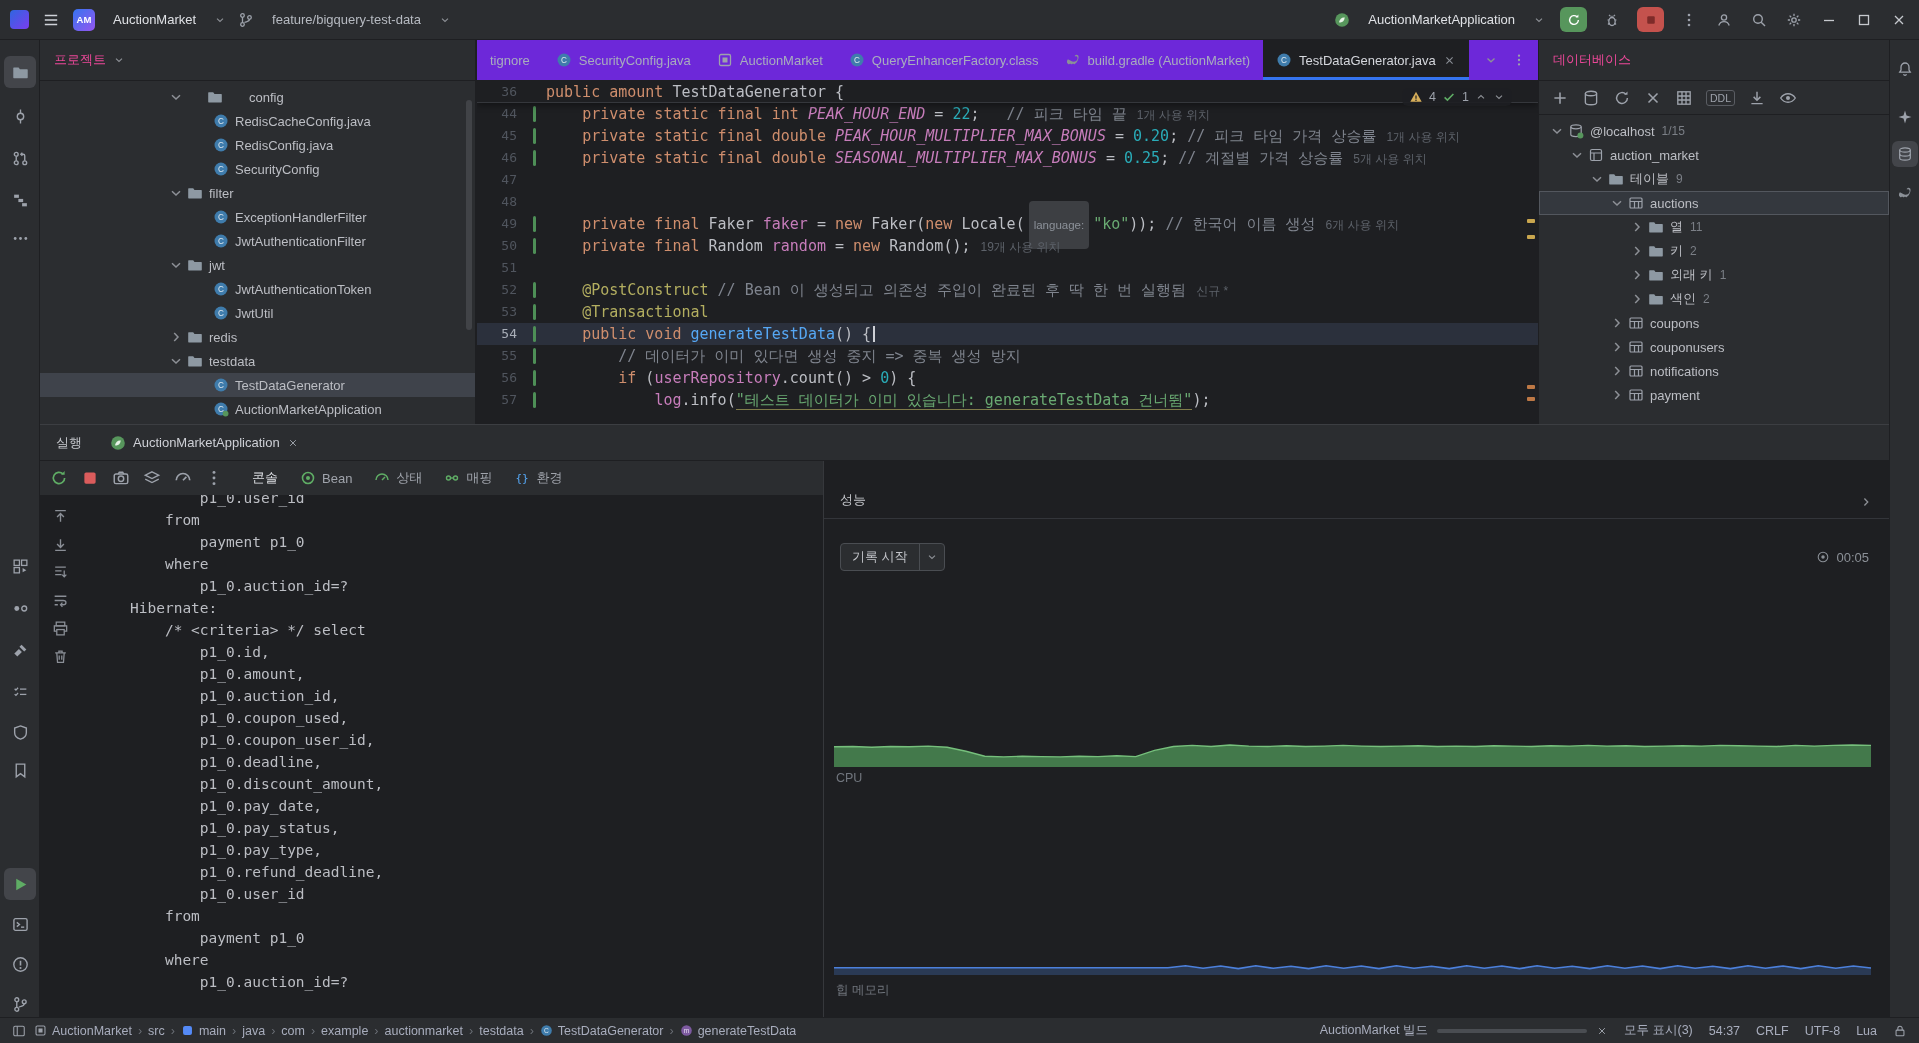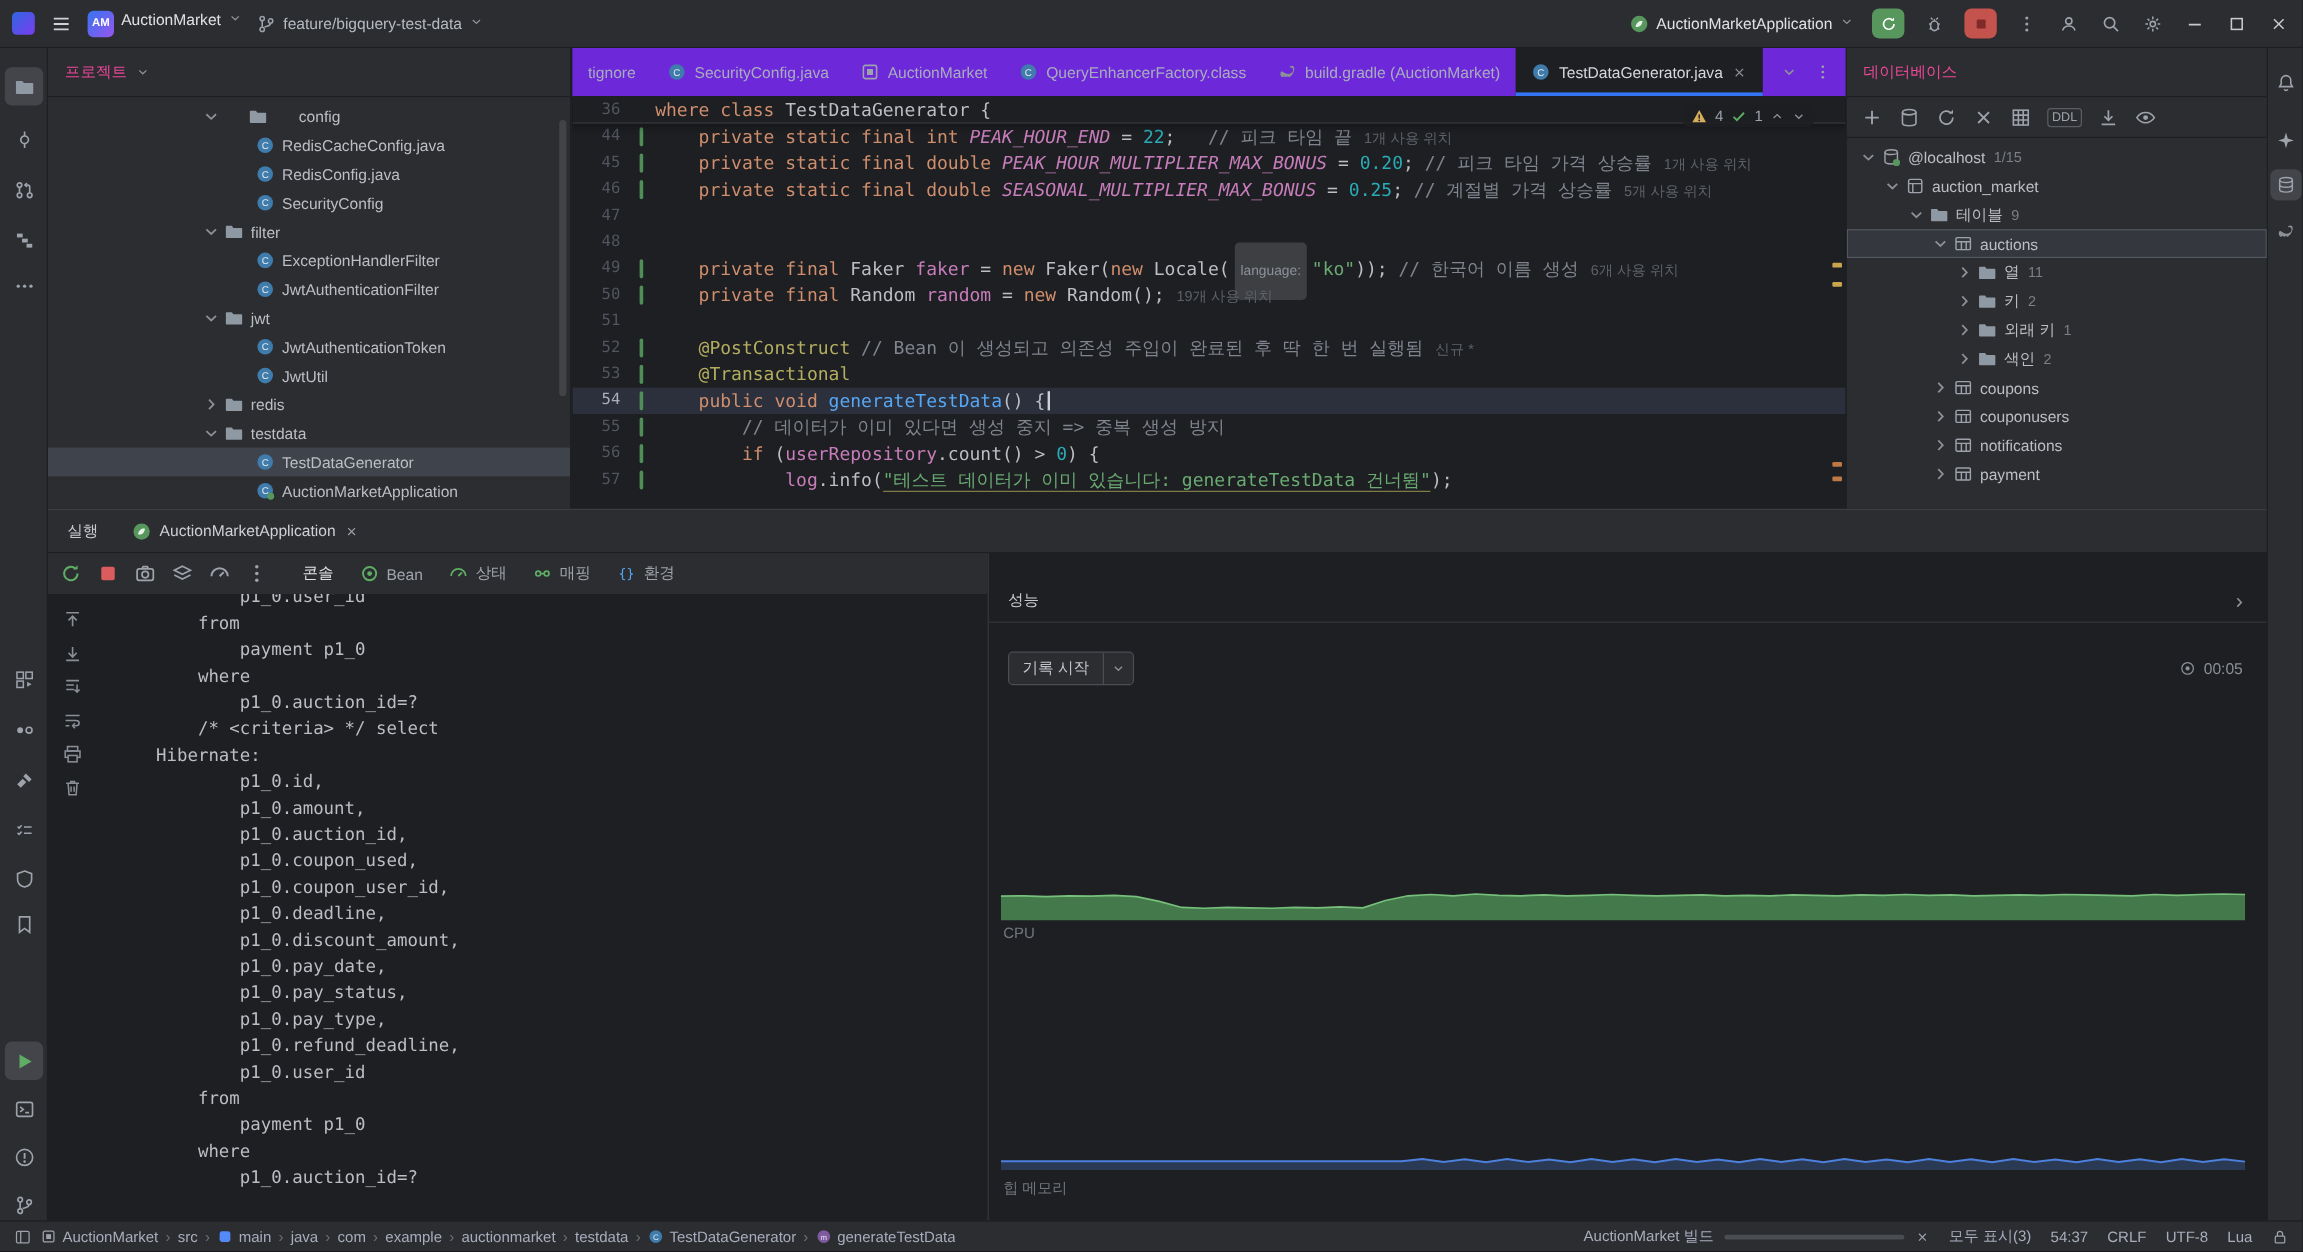--- a/index.html
+++ b/index.html
@@ -10,21 +10,21 @@
   .ic{display:inline-flex;width:16px;height:16px;flex:none}
   .ic svg{width:100%;height:100%}
   .ic12{width:12px;height:12px}.ic14{width:14px;height:14px}.ic18{width:18px;height:18px}
 
   
   .titlebar{position:absolute;left:0;top:0;width:100%;height:40px;background:#2b2d30;
             border-bottom:1px solid #1e1f22;display:flex;align-items:center;padding:0 10px}
   .tb-left{display:flex;align-items:center;gap:12px}
   .tb-right{margin-left:auto;display:flex;align-items:center;gap:15px}
   .ij-logo{width:19px;height:19px;border-radius:4px;background:linear-gradient(135deg,#2f66e0,#7a3df0)}
-  .tb-btn{display:flex;gap:6px;background:none;border:none;color:#dfe1e5}
+  .tb-btn{display:flex;align-items:center;gap:18px;background:none;border:none;color:#dfe1e5}
   .branch-btn{color:#b6bac1}
   .am-chip{width:22px;height:22px;border-radius:5px;background:linear-gradient(135deg,#3574f0,#9656f0);
            color:#fff;font-size:9.5px;font-weight:bold;display:inline-flex;align-items:center;justify-content:center}
   .chip{width:27px;height:25px;border-radius:6px;border:none;display:flex;align-items:center;justify-content:center}
   .chip-green{background:#57965c}
   .chip-red{background:#c4524d}
   .icon-btn{background:none;border:none;display:flex;align-items:center;justify-content:center;width:20px;height:20px}
 
   
   .left-strip{position:absolute;left:0;top:40px;width:40px;bottom:26px;background:#2b2d30;border-right:1px solid #1e1f22}
@@ -624,21 +624,21 @@
             <svg viewBox="0 0 16 16">
               <circle cx="8" cy="3" r="1.3" fill="#9da2ab"></circle>
               <circle cx="8" cy="8" r="1.3" fill="#9da2ab"></circle>
               <circle cx="8" cy="13" r="1.3" fill="#9da2ab"></circle>
             </svg>
           </span>
       </div>
     </div>
     <div class="code" id="codeRegion">
       <div id="codeLines">
-          <div class="code-line sticky"><span class="lnum">36</span><span class="chg"></span><span class="ltext"><span class="kw">where class </span><span>TestDataGenerator</span><span> {</span></span></div>
+          <div class="code-line sticky"><span class="lnum">36</span><span class="chg"></span><span class="ltext"><span class="kw">public amount </span><span>TestDataGenerator</span><span> {</span></span></div>
           <div class="code-line"><span class="lnum">44</span><span class="chg on"></span><span class="ltext"><span>    </span><span class="kw">private static final int</span><span> </span><span class="cn">PEAK_HOUR_END</span><span> = </span><span class="nm">22</span><span>;   </span><span class="cm">// 피크 타임 끝</span><span class="hint">   1개 사용 위치</span></span></div>
           <div class="code-line"><span class="lnum">45</span><span class="chg on"></span><span class="ltext"><span>    </span><span class="kw">private static final double</span><span> </span><span class="cn">PEAK_HOUR_MULTIPLIER_MAX_BONUS</span><span> = </span><span class="nm">0.20</span><span>; </span><span class="cm">// 피크 타임 가격 상승률</span><span class="hint">   1개 사용 위치</span></span></div>
           <div class="code-line"><span class="lnum">46</span><span class="chg on"></span><span class="ltext"><span>    </span><span class="kw">private static final double</span><span> </span><span class="cn">SEASONAL_MULTIPLIER_MAX_BONUS</span><span> = </span><span class="nm">0.25</span><span>; </span><span class="cm">// 계절별 가격 상승률</span><span class="hint">   5개 사용 위치</span></span></div>
           <div class="code-line"><span class="lnum">47</span><span class="chg"></span><span class="ltext"></span></div>
           <div class="code-line"><span class="lnum">48</span><span class="chg"></span><span class="ltext"></span></div>
           <div class="code-line"><span class="lnum">49</span><span class="chg on"></span><span class="ltext"><span>    </span><span class="kw">private final</span><span> </span><span>Faker</span><span> </span><span class="fd">faker</span><span> = </span><span class="kw">new</span><span> </span><span>Faker</span><span>(</span><span class="kw">new</span><span> </span><span>Locale</span><span>(</span><span class="inlay">language:</span><span class="st">"ko"</span><span>)); </span><span class="cm">// 한국어 이름 생성</span><span class="hint">   6개 사용 위치</span></span></div>
           <div class="code-line"><span class="lnum">50</span><span class="chg on"></span><span class="ltext"><span>    </span><span class="kw">private final</span><span> </span><span>Random</span><span> </span><span class="fd">random</span><span> = </span><span class="kw">new</span><span> </span><span>Random</span><span>();</span><span class="hint">   19개 사용 위치</span></span></div>
           <div class="code-line"><span class="lnum">51</span><span class="chg"></span><span class="ltext"></span></div>
           <div class="code-line"><span class="lnum">52</span><span class="chg on"></span><span class="ltext"><span>    </span><span class="an">@PostConstruct</span><span> </span><span class="cm">// Bean 이 생성되고 의존성 주입이 완료된 후 딱 한 번 실행됨</span><span class="hint">   신규 *</span></span></div>
           <div class="code-line"><span class="lnum">53</span><span class="chg on"></span><span class="ltext"><span>    </span><span class="an">@Transactional</span></span></div>
@@ -1041,22 +1041,22 @@
             </svg>
           </button>
         </div>
       <div class="console">
         <div class="console-inner" id="consoleText">
             <div class="cline">        p1_0.user_id</div>
             <div class="cline">    from</div>
             <div class="cline">        payment p1_0</div>
             <div class="cline">    where</div>
             <div class="cline">        p1_0.auction_id=?</div>
+            <div class="cline">Hibernate:</div>
             <div class="cline">    /* &lt;criteria&gt; */ select</div>
-            <div class="cline">Hibernate:</div>
             <div class="cline">        p1_0.id,</div>
             <div class="cline">        p1_0.amount,</div>
             <div class="cline">        p1_0.auction_id,</div>
             <div class="cline">        p1_0.coupon_used,</div>
             <div class="cline">        p1_0.coupon_user_id,</div>
             <div class="cline">        p1_0.deadline,</div>
             <div class="cline">        p1_0.discount_amount,</div>
             <div class="cline">        p1_0.pay_date,</div>
             <div class="cline">        p1_0.pay_status,</div>
             <div class="cline">        p1_0.pay_type,</div>

